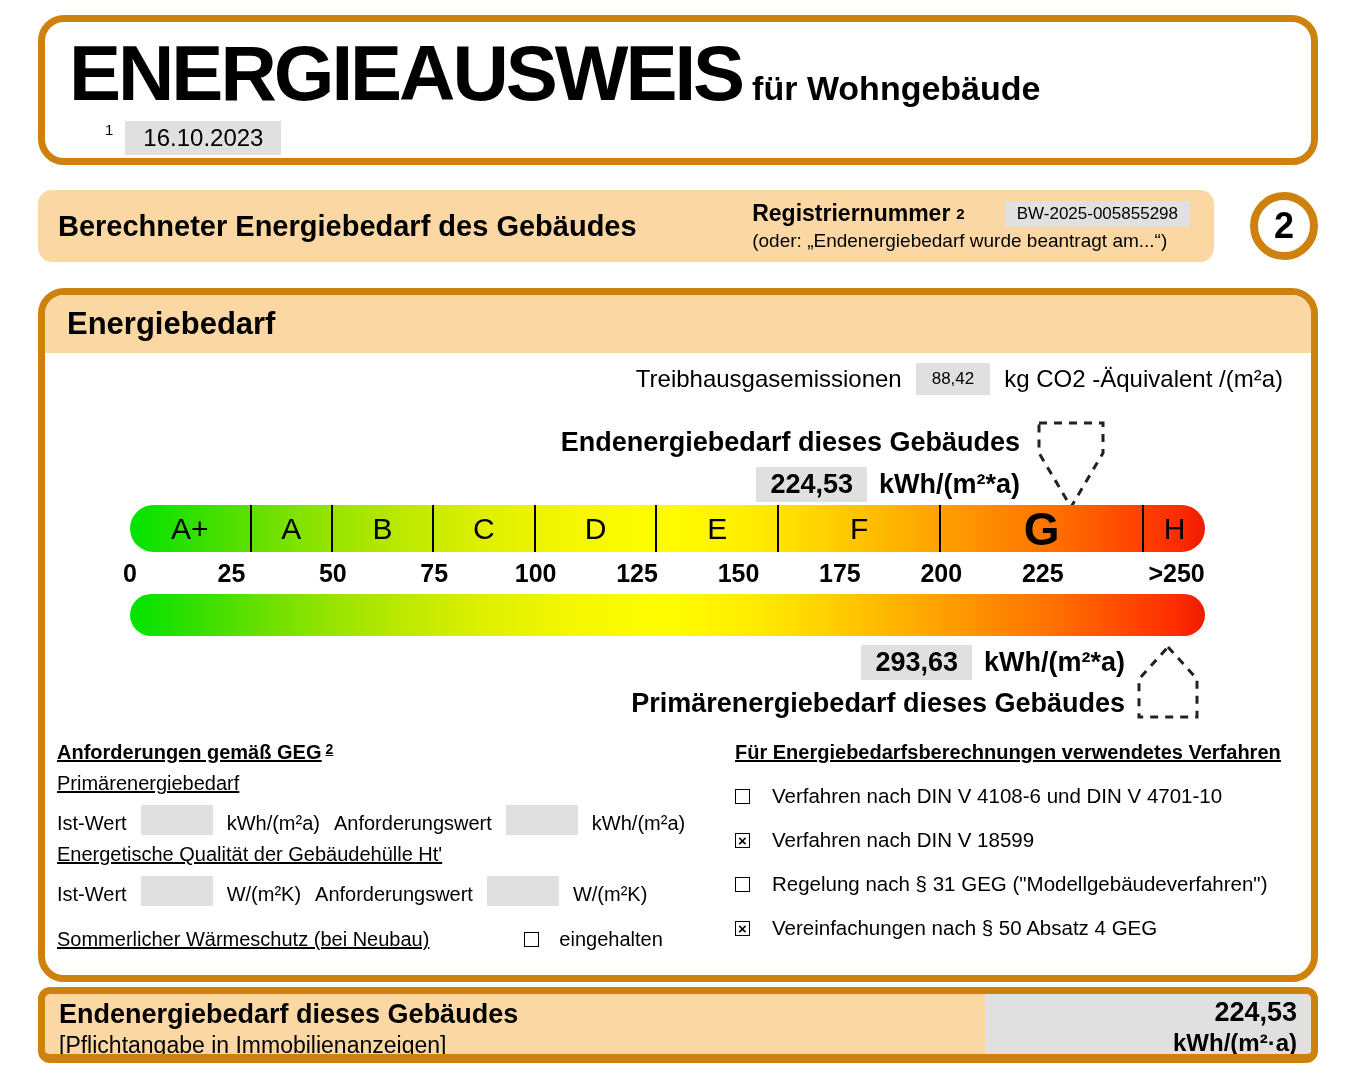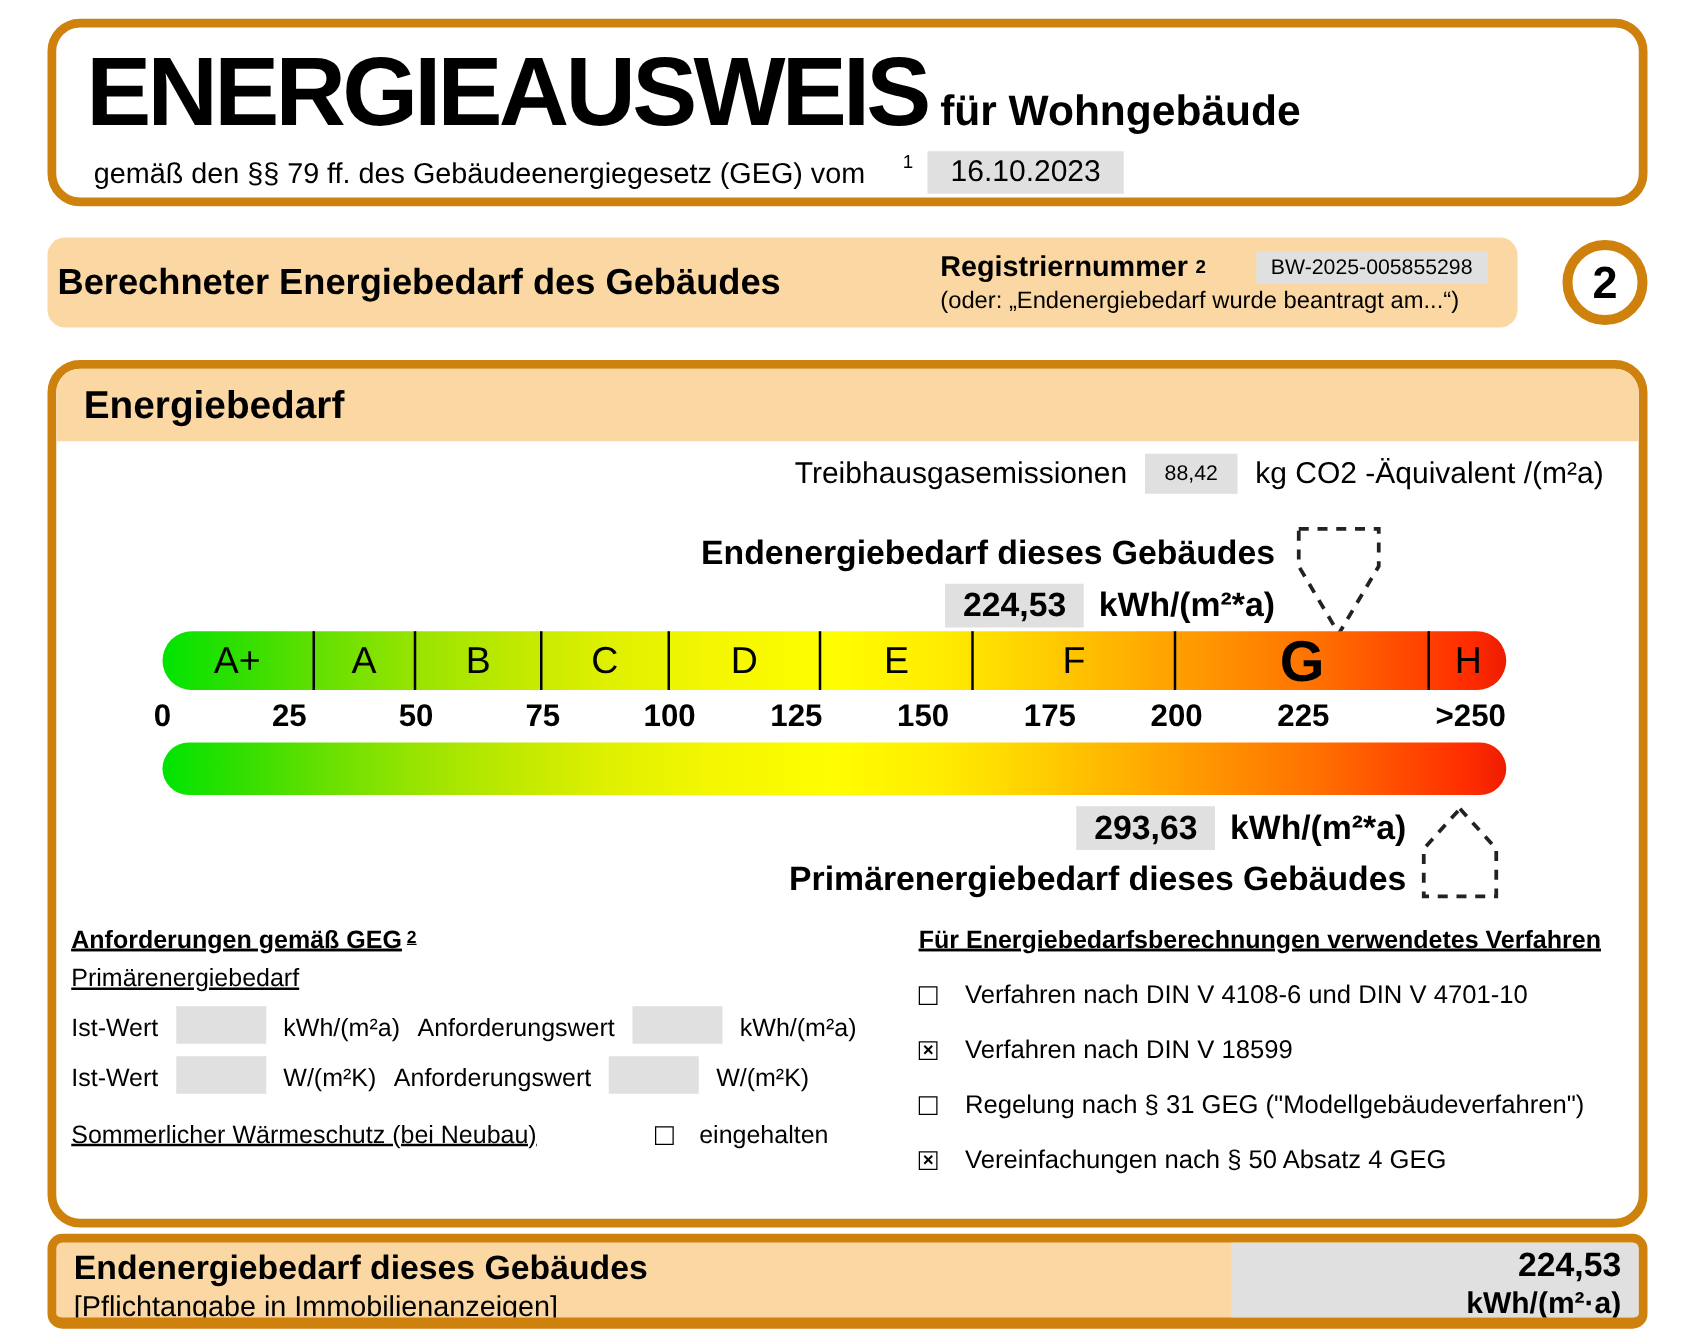--- a/index.html
+++ b/index.html
@@ -11,21 +11,21 @@
   .title-row { white-space:nowrap; }
   .main-title { font-size:78px; font-weight:bold; letter-spacing:-3px; }
   .subtitle { font-size:34px; font-weight:bold; margin-left:10px; }
   .law-row { display:flex; align-items:center; margin-top:2px; padding-left:6px; font-size:23px; }
   .law-sup { font-size:15px; margin-left:30px; align-self:flex-start; }
   .gray-box { background:#e0e0e0; }
   .date-box { font-size:24px; padding:3px 18px; margin-left:12px; }
 
   
   .banner-row { display:flex; align-items:center; margin-top:25px; }
-  .banner { flex:1; background:#fbd8a3; border-radius:14px; height:72px; padding:6px 24px 6px 8px; display:flex; align-items:center; justify-content:space-between; }
+  .banner { flex:1; background:#fbd8a3; border-radius:14px; height:72px; padding:6px 24px 6px 20px; display:flex; align-items:center; justify-content:space-between; }
   .banner-title { font-size:29px; font-weight:bold; }
   .reg-line1 { font-size:23px; font-weight:bold; display:flex; align-items:center; }
   .reg-sup { font-size:15px; margin-left:6px; }
   .reg-number { font-weight:normal; font-size:17px; padding:3px 12px; margin-left:40px; }
   .reg-line2 { font-size:19px; margin-top:3px; }
   .page-circle { width:68px; height:68px; margin-left:36px; border:8px solid #ce810d; border-radius:50%; background:#fff; display:flex; align-items:center; justify-content:center; font-size:36px; font-weight:bold; flex:0 0 auto; }
 
   
   .main-box { border:7px solid #ce810d; border-radius:26px; margin-top:26px; height:694px; overflow:hidden; }
   .section-header { background:#fbd8a3; height:58px; font-size:31px; font-weight:bold; padding:11px 0 0 22px; }
@@ -83,21 +83,20 @@
 </head>
 <body>
 
 <div class="page">
 
   <div class="header-box">
     <div class="title-row">
       <span class="main-title">ENERGIEAUSWEIS</span><span class="subtitle">für Wohngebäude</span>
     </div>
     <div class="law-row">
-      <span>gemäß den §§ 79 ff. des Gebäudeenergiegesetz (GEG) vom</span>
       <span class="law-sup">1</span>
       <span class="gray-box date-box">16.10.2023</span>
     </div>
   </div>
 
   <div class="banner-row">
     <div class="banner">
       <div class="banner-title">Berechneter Energiebedarf des Gebäudes</div>
       <div>
         <div class="reg-line1">
@@ -180,20 +179,21 @@
         </div>
         <div class="subhead">Primärenergiebedarf</div>
         <div class="val-row">
           <span>Ist-Wert</span>
           <span class="gray-box empty-box"></span>
           <span>kWh/(m²a)</span>
           <span>Anforderungswert</span>
           <span class="gray-box empty-box"></span>
           <span>kWh/(m²a)</span>
         </div>
+        <div class="subhead">Energetische Qualität der Gebäudehülle Ht'</div>
         <div class="val-row">
           <span>Ist-Wert</span>
           <span class="gray-box empty-box"></span>
           <span>W/(m²K)</span>
           <span>Anforderungswert</span>
           <span class="gray-box empty-box"></span>
           <span>W/(m²K)</span>
         </div>
         <div class="summer-row">
           <span class="subhead">Sommerlicher Wärmeschutz (bei Neubau)</span>

